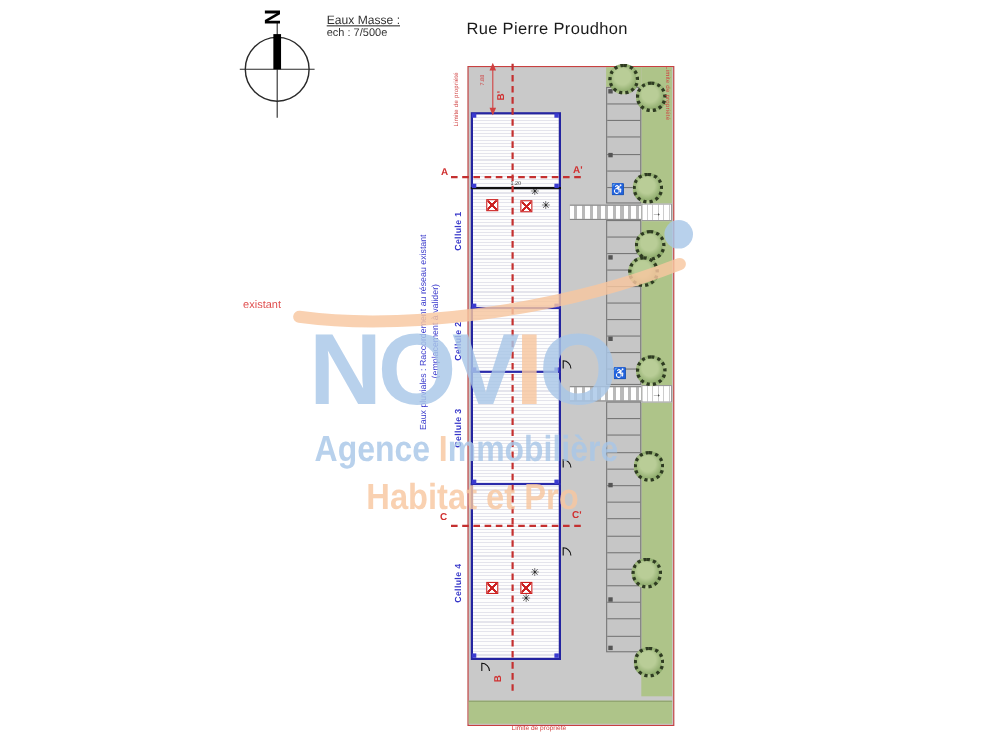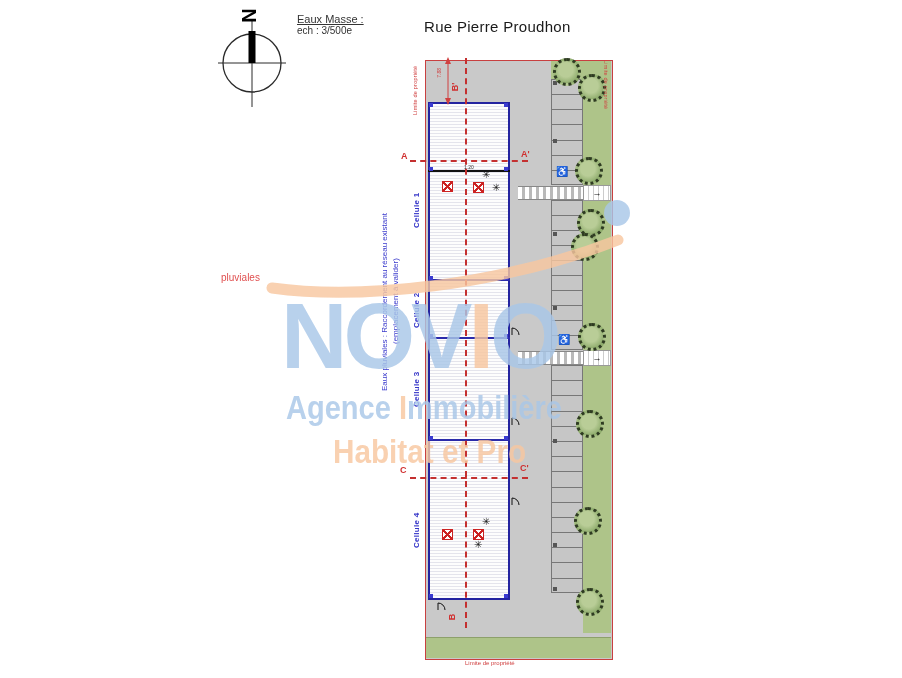--- a/index.html
+++ b/index.html
@@ -84,26 +84,26 @@
       <circle cx="40" cy="53" r="29" fill="none" stroke="#2a2a2a" stroke-width="1.3"></circle>
       <line x1="6" y1="53" x2="74" y2="53" stroke="#2a2a2a" stroke-width="1"></line>
       <line x1="40" y1="10" x2="40" y2="97" stroke="#2a2a2a" stroke-width="1"></line>
       <rect x="36.5" y="21" width="7" height="32" fill="#000"></rect>
     </svg>
     <span class="abs rot-ccw" style="left:30px;top:-6px;font-size:20px;font-weight:bold;color:#000;">N</span>
   </div>
 
   <div class="abs" style="left:297px;top:13px;">
     <div class="plan-title">Eaux Masse :</div>
-    <div class="plan-scale">ech : 3/500e</div>
+    <div class="plan-scale">ech : 7/500e</div>
   </div>
 
   <div class="abs street" style="left:424px;top:18px;">Rue Pierre Proudhon</div>
 
-  <div class="abs smoke-note" style="left:221px;top:272px;">pluviales</div>
+  <div class="abs smoke-note" style="left:221px;top:272px;">existant</div>
 
   <div id="site" class="abs"></div>
   <div id="green-strip" class="abs green"></div>
   <div id="green-top" class="abs green"></div>
   <div id="green-bottom" class="abs green"></div>
 
   <div id="gen-site" class="abs" style="left:0;top:0;">
       <div class="abs stall-seg" style="top: 79px; height: 106px;">
         <div class="stall" style="height: 15.1429px;"></div>
         <div class="stall" style="height: 15.1429px;"></div>

